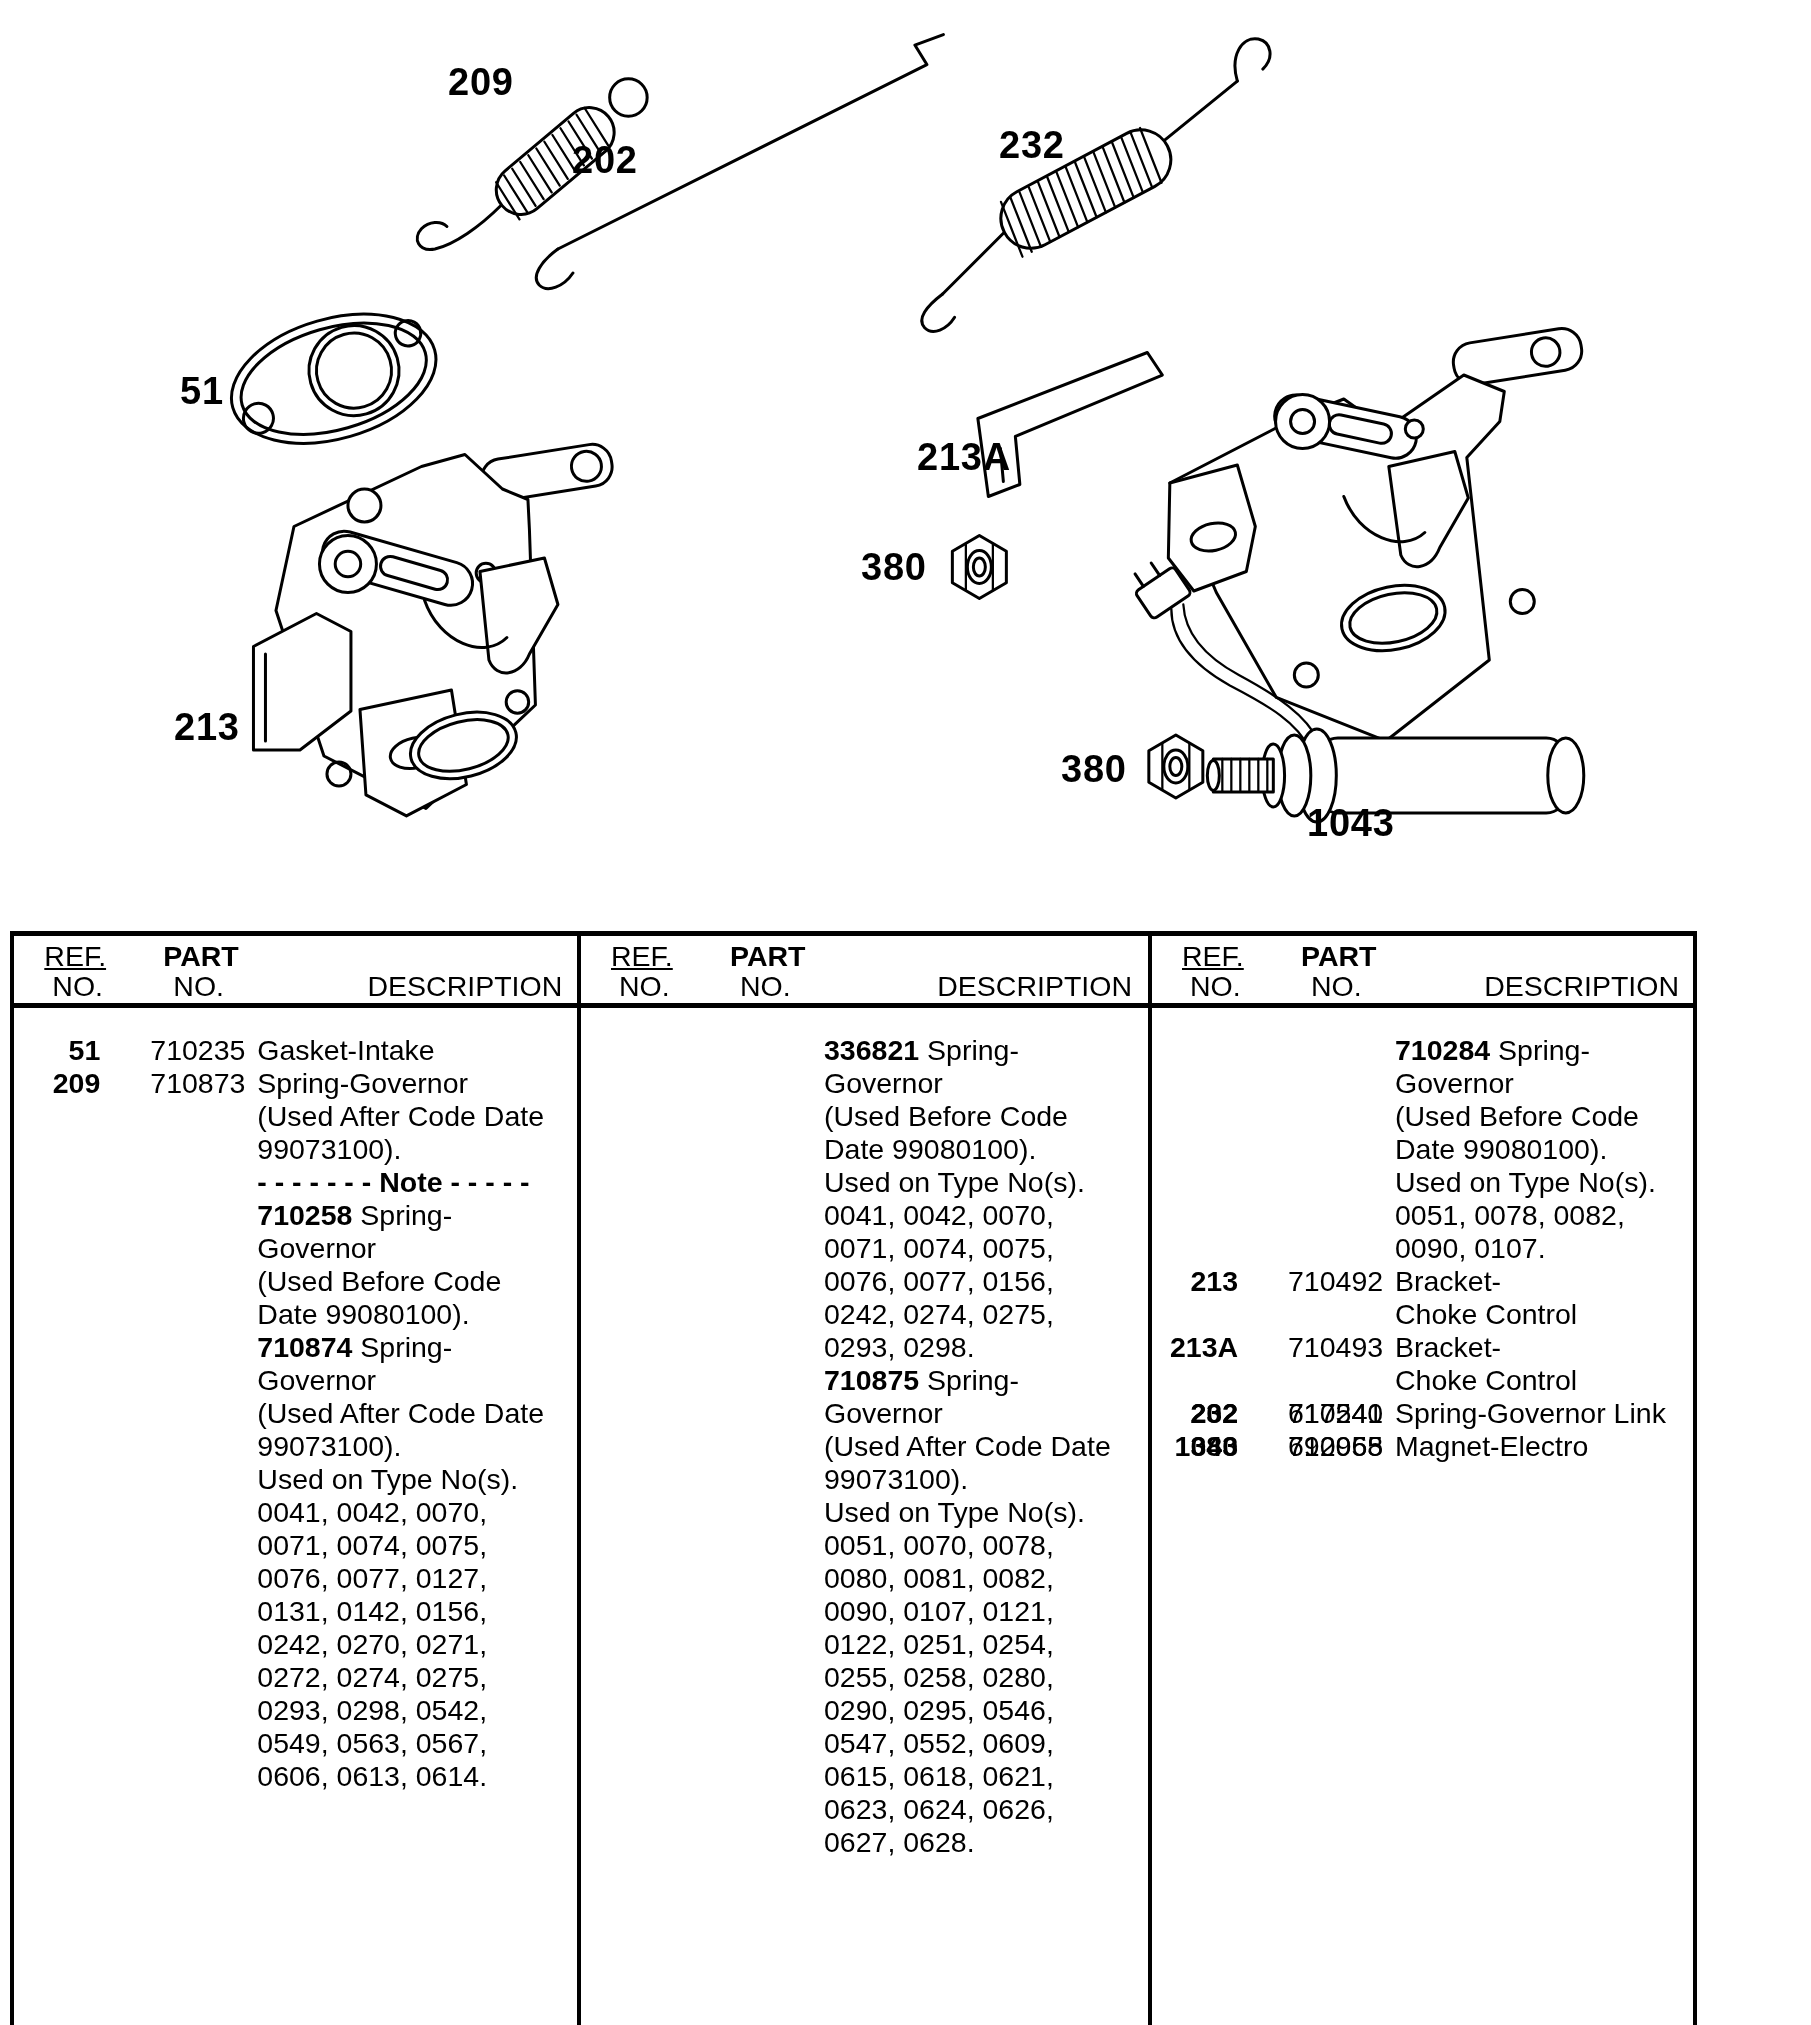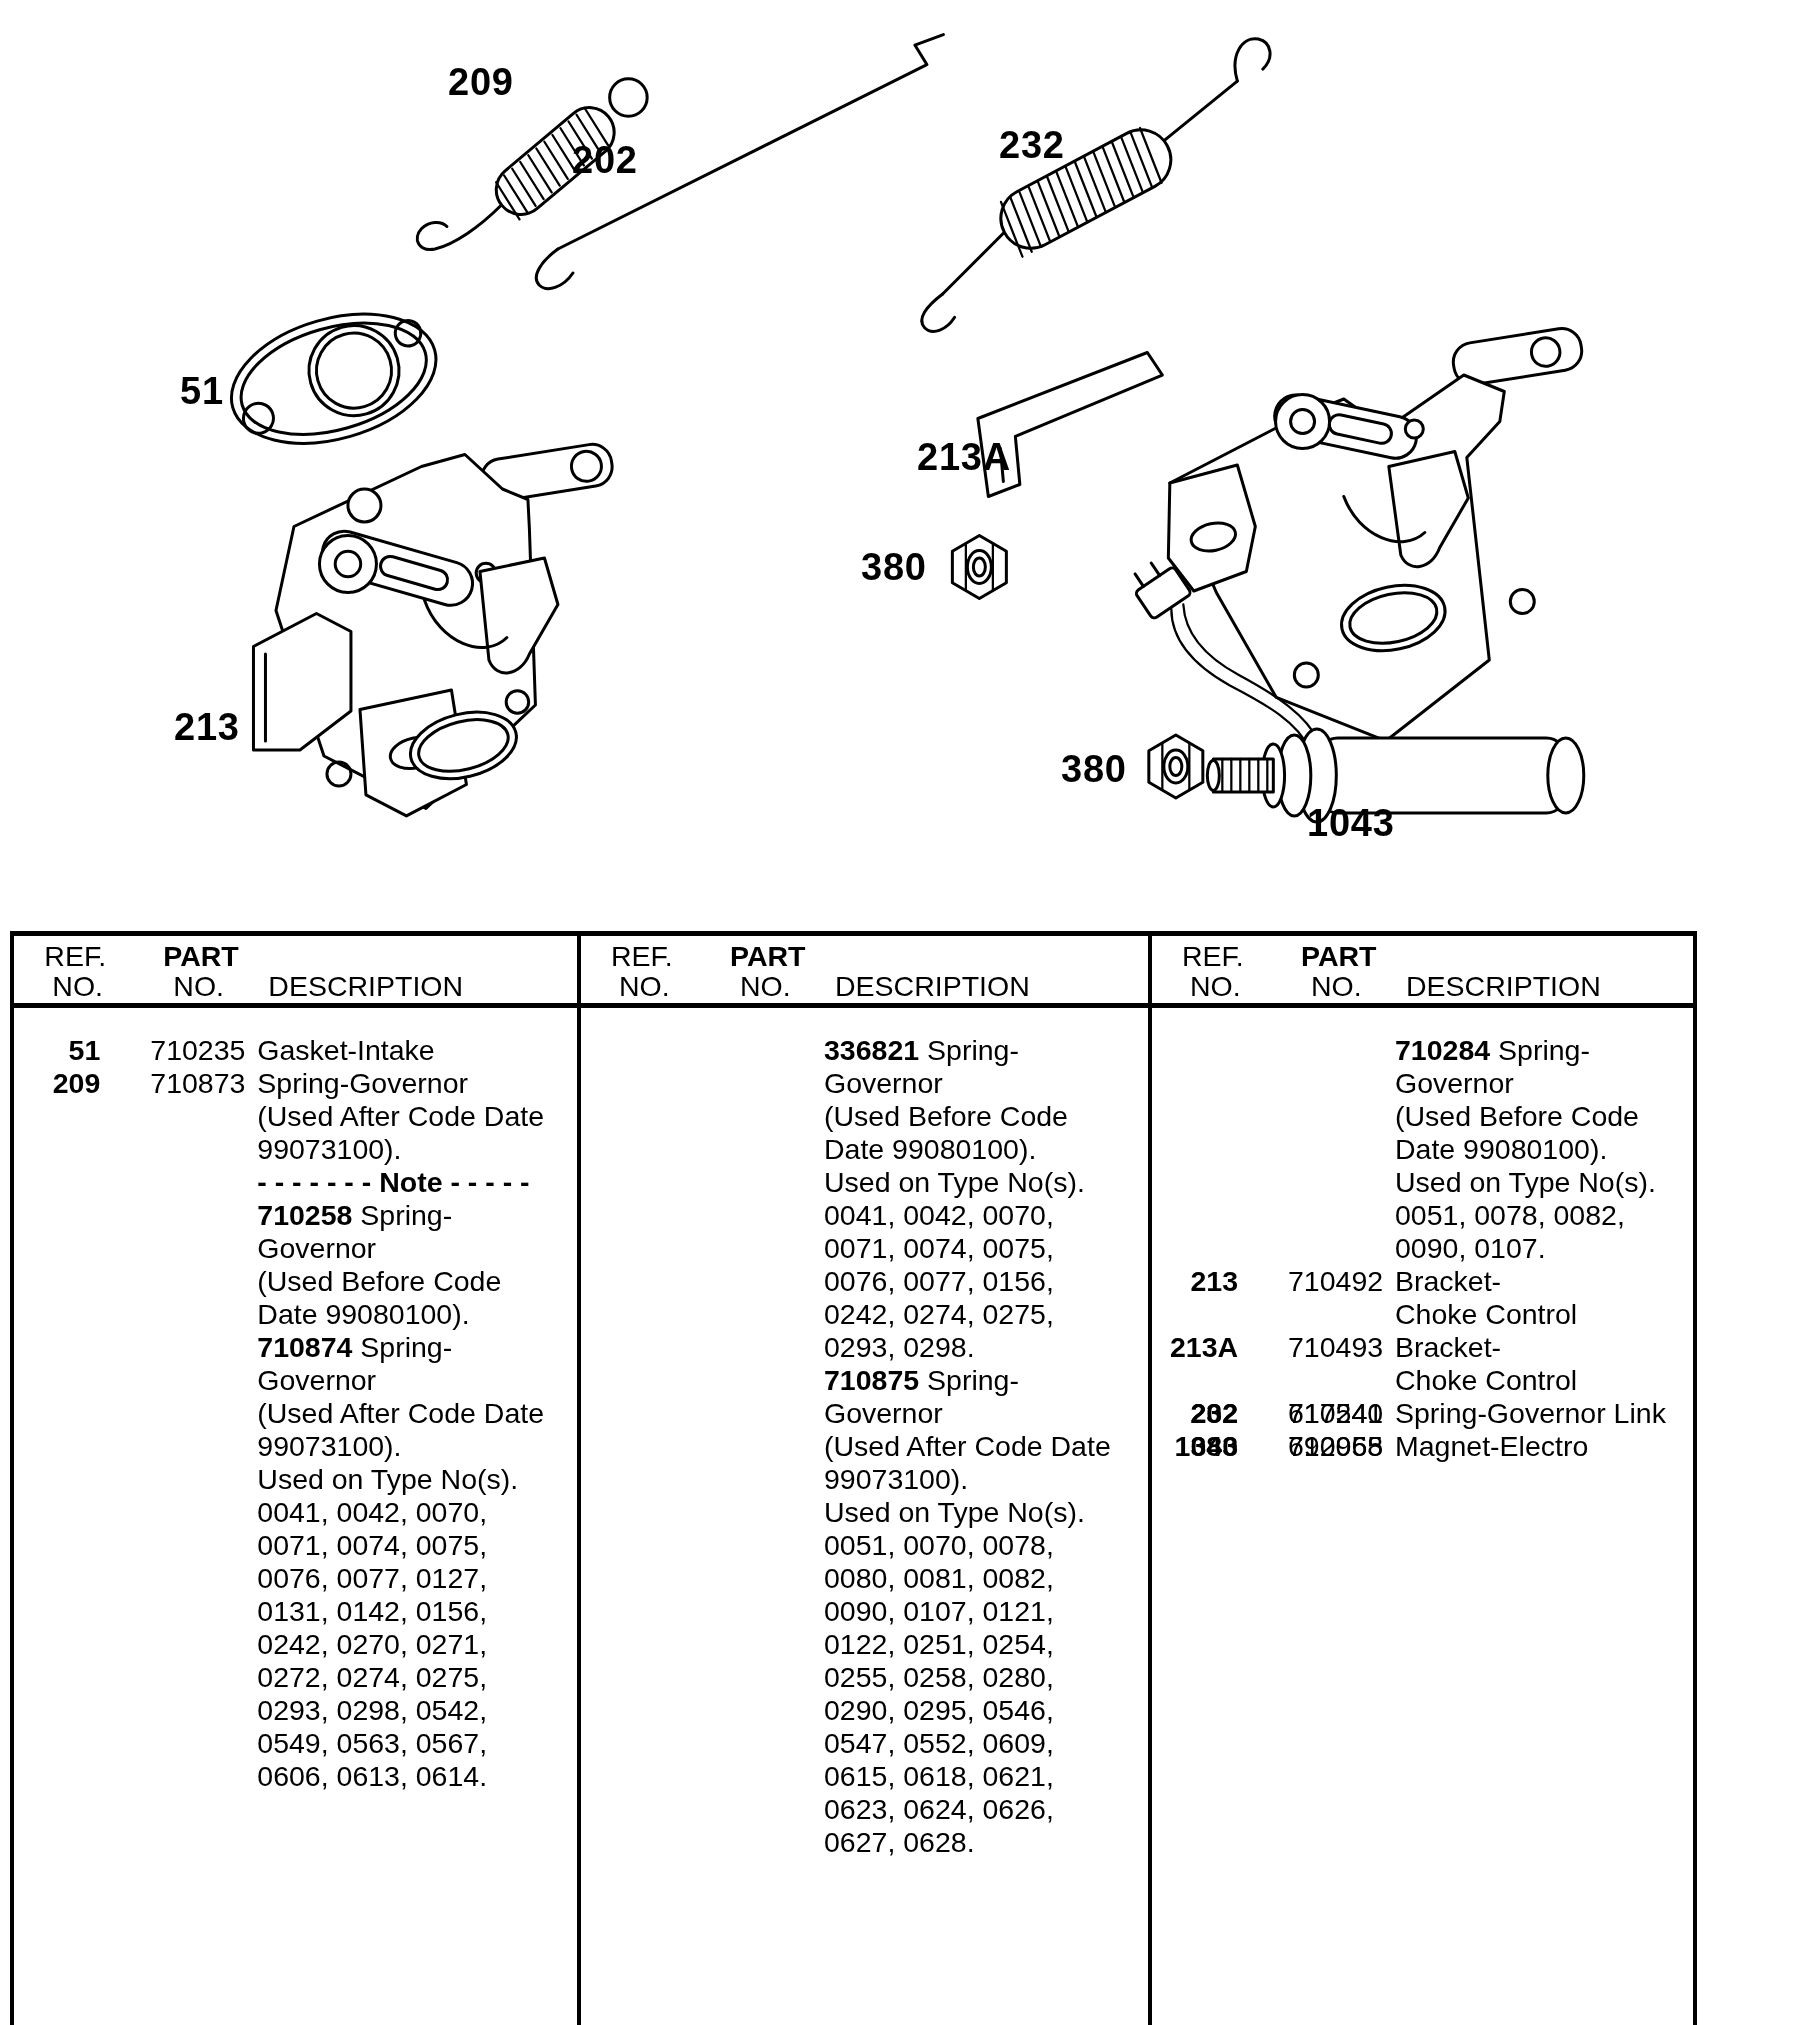--- a/index.html
+++ b/index.html
@@ -9,25 +9,25 @@
   #diagram{position:absolute;left:0;top:0;width:1811px;height:924px;}
   #diagram svg{position:absolute;left:0;top:0;}
   .dlabel{position:absolute;font-weight:bold;font-size:38px;line-height:1;letter-spacing:0.8px;}
   
   .hrule{position:absolute;background:#000;height:5.3px;left:11.3px;width:1685px;}
   .vrule{position:absolute;background:#000;width:3.8px;top:931px;height:1094px;}
   
   .tcol{position:absolute;top:931px;font-size:28.5px;line-height:33px;}
   .thead{position:absolute;left:0;top:0;width:100%;height:72px;}
   .th{position:absolute;white-space:nowrap;}
-  .th-ref1{left:33px;top:9px;}
+  .th-ref1{left:33px;top:9px;text-decoration:underline;}
   .th-ref2{left:41px;top:39px;}
   .th-part1{left:152px;top:9px;font-weight:bold;}
   .th-part2{left:162px;top:39px;}
-  .th-desc{left:257px;top:39px;width:calc(100% - 261px);text-align:left;}
+  .th-desc{left:246px;top:39px;width:calc(100% - 261px);text-align:right;}
   .tbody{position:absolute;left:0;top:103px;width:100%;}
   .trow{position:relative;}
   .tref{position:absolute;left:21px;width:68px;text-align:right;font-weight:bold;white-space:nowrap;}
   .tpart{position:absolute;left:139px;font-weight:normal;white-space:nowrap;}
   .tdesc{margin-left:246px;}
   .tline{height:33px;white-space:nowrap;}
 </style>
 </head>
 <body>
 

